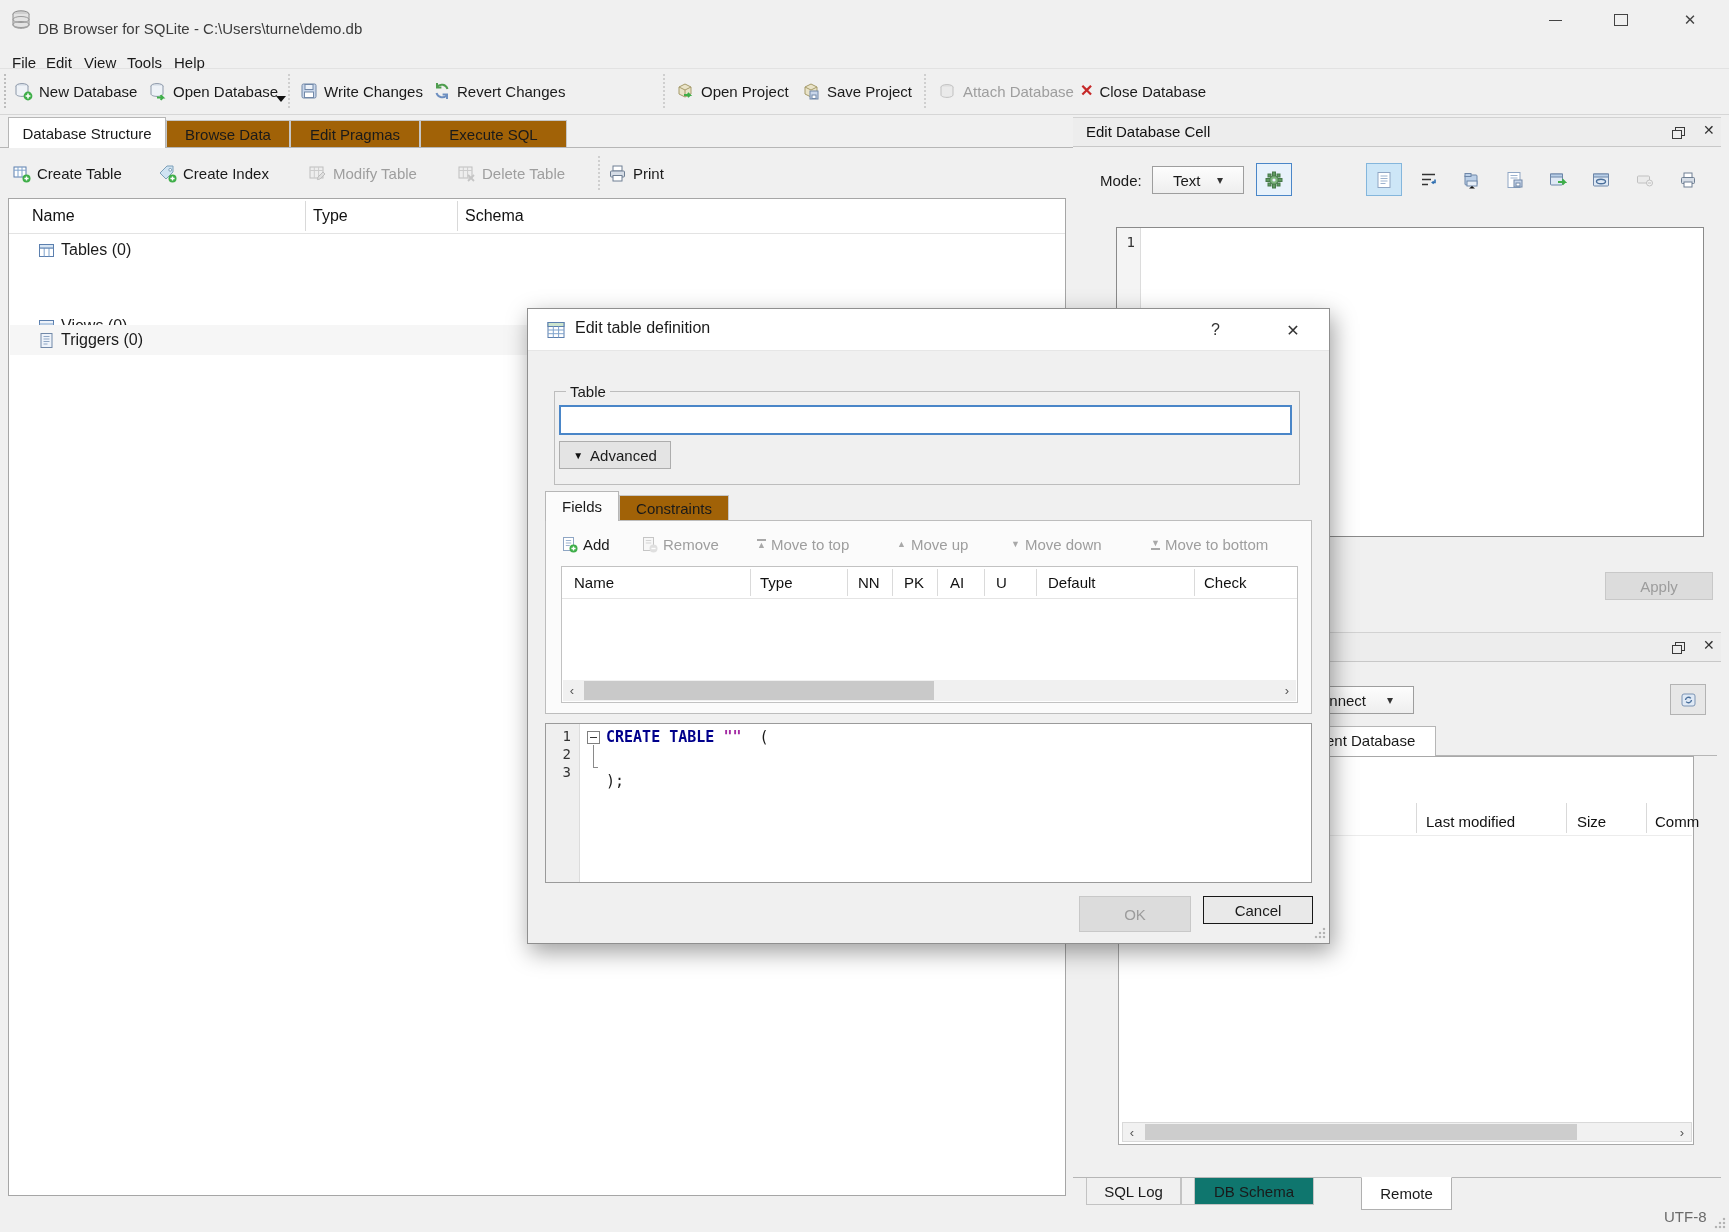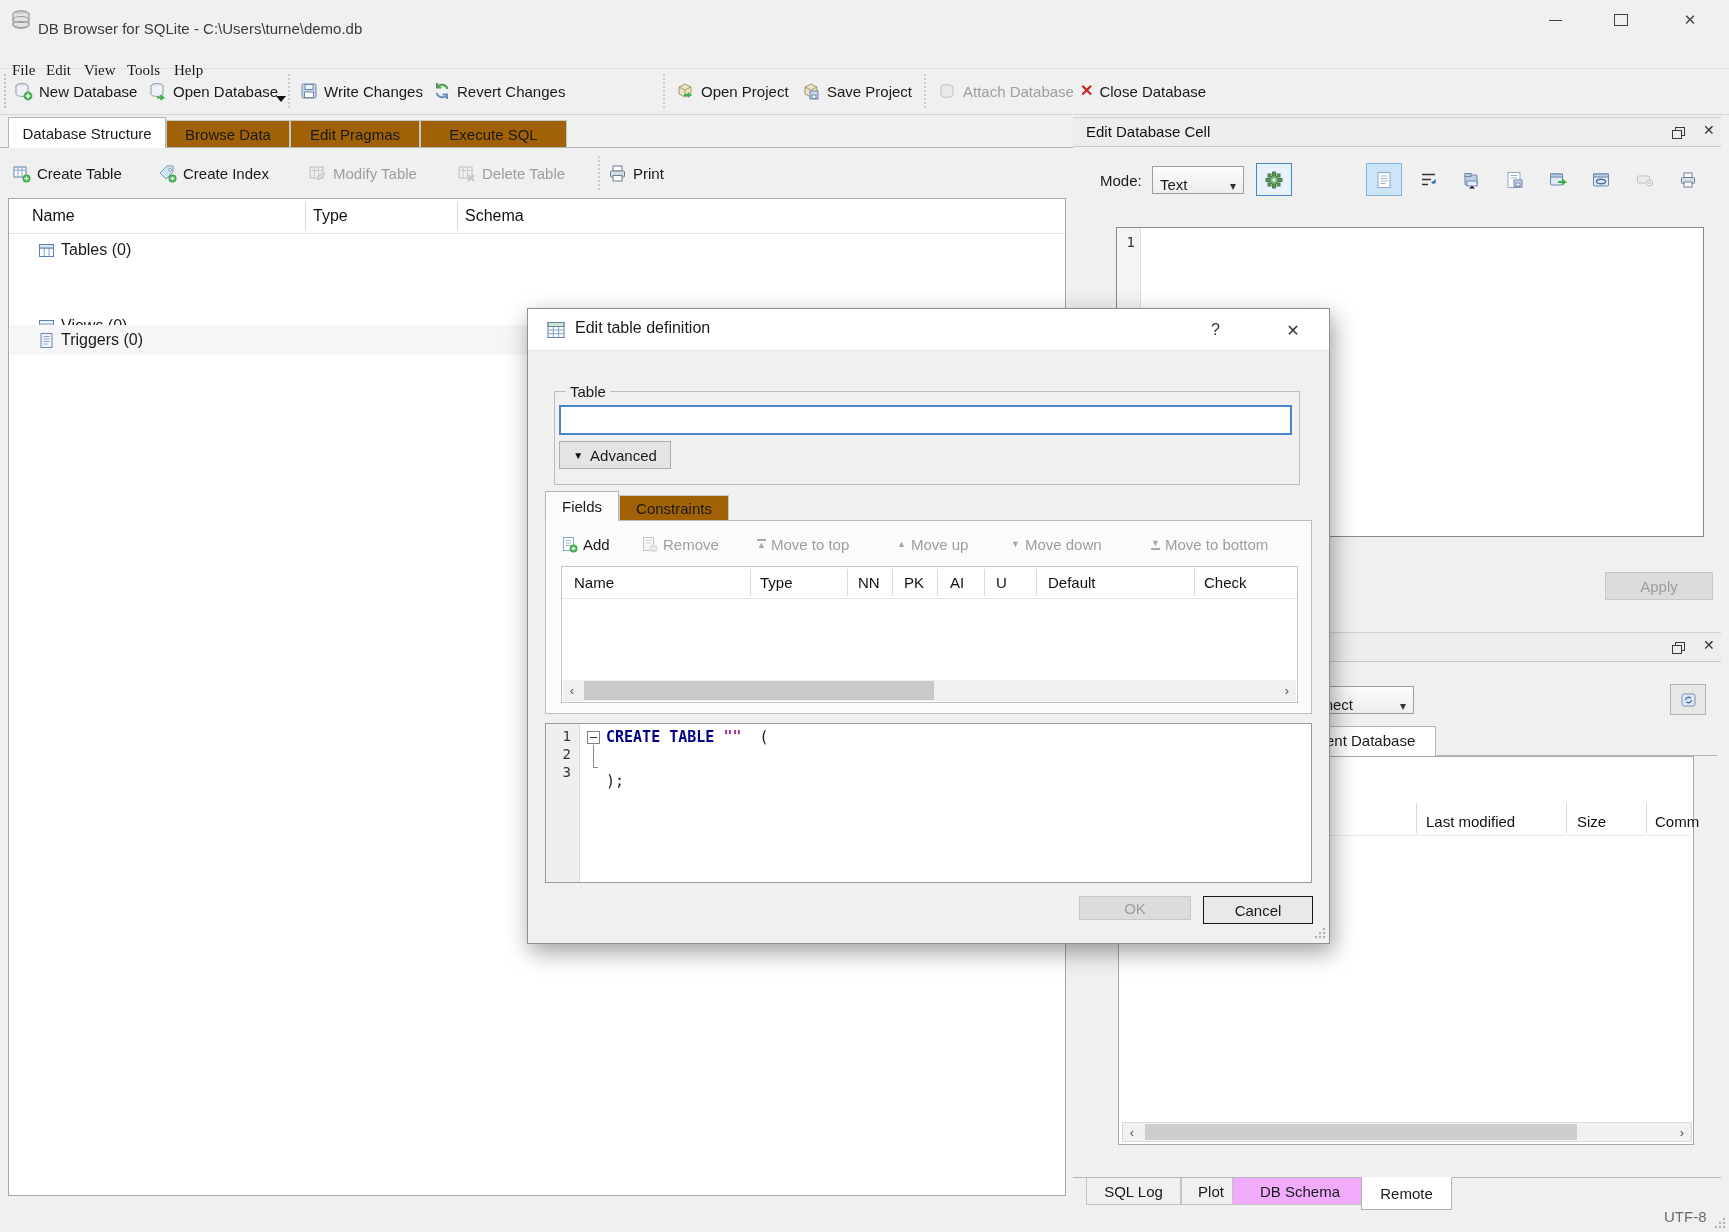--- a/index.html
+++ b/index.html
@@ -12,21 +12,21 @@
   .icon svg{display:block;}
   
   .titlebar{left:0;top:0;width:1729px;height:40px;background:#f0f0f0;}
   .title-text{left:38px;top:10px;font-size:15px;color:#3c3c3c;margin-top:10px;}
   .winbtn{top:0;width:60px;height:40px;display:flex;align-items:center;justify-content:center;}
   .minbar{width:13px;height:0;border-top:1.5px solid #444;}
   .maxbox{width:12px;height:10px;border:1.5px solid #444;background:transparent;}
   .xglyph{font-size:15px;color:#444;}
   
   .menubar{left:0;top:40px;width:1729px;height:28px;border-bottom:1px solid #e2e2e2;}
-  .menuitem{top:56px;height:28px;display:flex;align-items:center;padding:0 9px;font-family:Liberation Serif, serif;}
+  .menuitem{top:48px;height:28px;display:flex;align-items:center;padding:0 9px;}
   
   .toolbar{left:0;top:68px;width:1729px;height:46px;border-bottom:1px solid #d6d6d6;}
   .drag-handle{left:4px;top:74px;width:0;height:34px;border-left:2px dotted #bdbdbd;}
   .tbtn{top:70px;height:42px;display:flex;align-items:center;gap:6px;}
   .vsep{top:74px;width:0;height:34px;border-left:2px dotted #cfcfcf;}
   .caret{width:0;height:0;border-left:5px solid transparent;border-right:5px solid transparent;border-top:6px solid #111;}
   
   .tab{display:flex;align-items:center;justify-content:center;box-sizing:border-box;}
   .tab-active{background:#fff;border:1px solid #b6b6b6;border-bottom:none;z-index:3;}
   .tab-inactive{background:#a16207;border:1px solid #c6c6c6;border-bottom:none;}
@@ -39,21 +39,21 @@
   .colsep{width:0;border-left:1px solid #d9d9d9;}
   .trow{left:1px;width:1054px;height:30px;display:flex;align-items:center;}
   .trow .lbl{font-size:16px;}
   
   .dockhead{background:#ededed;border-top:1px solid #d2d2d2;border-bottom:1px solid #c8c8c8;box-sizing:border-box;}
   .dockhead .t{position:absolute;left:13px;top:5px;font-size:15px;color:#111;}
   .restore-icon{position:relative;width:12px;height:11px;}
   .restore-icon .b{position:absolute;border:1.4px solid #3a3a3a;background:#ededed;width:8px;height:7px;}
   .iconbtn{display:flex;align-items:center;justify-content:center;box-sizing:border-box;border:1px solid transparent;}
   .iconbtn.checked{background:#cde6f7;border:1px solid #84b6dc;}
-  .combo{background:linear-gradient(#fdfdfd,#eeeeee);border:1px solid #9e9e9e;box-sizing:border-box;display:flex;align-items:flex-end;justify-content:space-between;padding:0 7px;}
+  .combo{background:linear-gradient(#fdfdfd,#eeeeee);border:1px solid #9e9e9e;box-sizing:border-box;display:flex;align-items:center;justify-content:space-between;padding:0 20px;}
   .combo .arr{font-size:12px;color:#333;}
   .btn{background:#e4e4e4;border:1px solid #adadad;box-sizing:border-box;display:flex;align-items:center;justify-content:center;font-size:15px;}
   .btn.disabled{background:#dcdcdc;border-color:#c8c8c8;color:#9c9c9c;}
   .btn.default{background:#e9e9e9;border:1px solid #181818;}
   
   .editor{background:#fff;border:1px solid #8a8a8a;box-sizing:border-box;}
   .gutter{background:#f4f4f4;border-right:1px solid #dcdcdc;box-sizing:border-box;color:#333;
           font-family:"DejaVu Sans Mono",monospace;font-size:14px;text-align:right;}
   
   .hscroll{background:#f1f1f1;border:1px solid #d9d9d9;box-sizing:border-box;}
@@ -484,21 +484,21 @@
     </div>
   </div>
 
   <div class="abs tabline" style="left:1073px;top:1177px;width:648px"></div>
   <div class="abs tab" style="left:1086px;top:1178px;width:95px;height:27px;background:#f0f0f0;border:1px solid #c3c3c3;border-top:none">
       <span>SQL Log</span>
     </div>
   <div class="abs tab" style="left:1181px;top:1178px;width:60px;height:27px;background:#f0f0f0;border:1px solid #c3c3c3;border-top:none">
       <span>Plot</span>
     </div>
-  <div class="abs tab" style="left:1232px;top:1178px;width:136px;height:27px;background:#f0abfc;border:1px solid #c3c3c3;border-top:none">
+  <div class="abs tab" style="left:1194px;top:1178px;width:120px;height:27px;background:#0f766e;border:1px solid #c3c3c3;border-top:none">
       <span>DB Schema</span>
     </div>
   <div class="abs tab" style="left:1361px;top:1177px;width:91px;height:33px;background:#fff;border:1px solid #b0b0b0;border-top:1px solid #fff;z-index:2">
       <span>Remote</span>
     </div>
 
   <div class="abs nw" style="left:1664px;top:1208px;color:#6a6a6a">UTF-8</div>
   <div class="abs grip" style="left:1714px;top:1217px"></div>
 
   <div class="abs dialog">
@@ -622,21 +622,21 @@
       </div>
       <div class="foldbox" style="left:41px;top:7px">
           <span class="minus"></span>
         </div>
       <div class="abs" style="left:47px;top:21px;height:22px;border-left:1px solid #8a8a8a"></div>
       <div class="abs" style="left:47px;top:43px;width:5px;border-top:1px solid #8a8a8a"></div>
       <div class="abs nw" style="left:60px;top:4px"><span class="sql-kw">CREATE TABLE</span><span>&nbsp;</span><span class="sql-str">""</span><span>&nbsp;&nbsp;</span><span>(</span></div>
       <div class="abs nw" style="left:60px;top:48px">);</div>
     </div>
 
-    <div class="abs btn disabled" style="left:551px;top:587px;width:112px;height:24px">
+    <div class="abs btn disabled" style="left:551px;top:587px;width:112px;height:36px">
         <span>OK</span>
       </div>
     <div class="abs btn default" style="left:675px;top:587px;width:110px;height:28px">
         <span>Cancel</span>
       </div>
     <div class="abs grip" style="left:786px;top:618px"></div>
   </div>
 
 </div>
 

